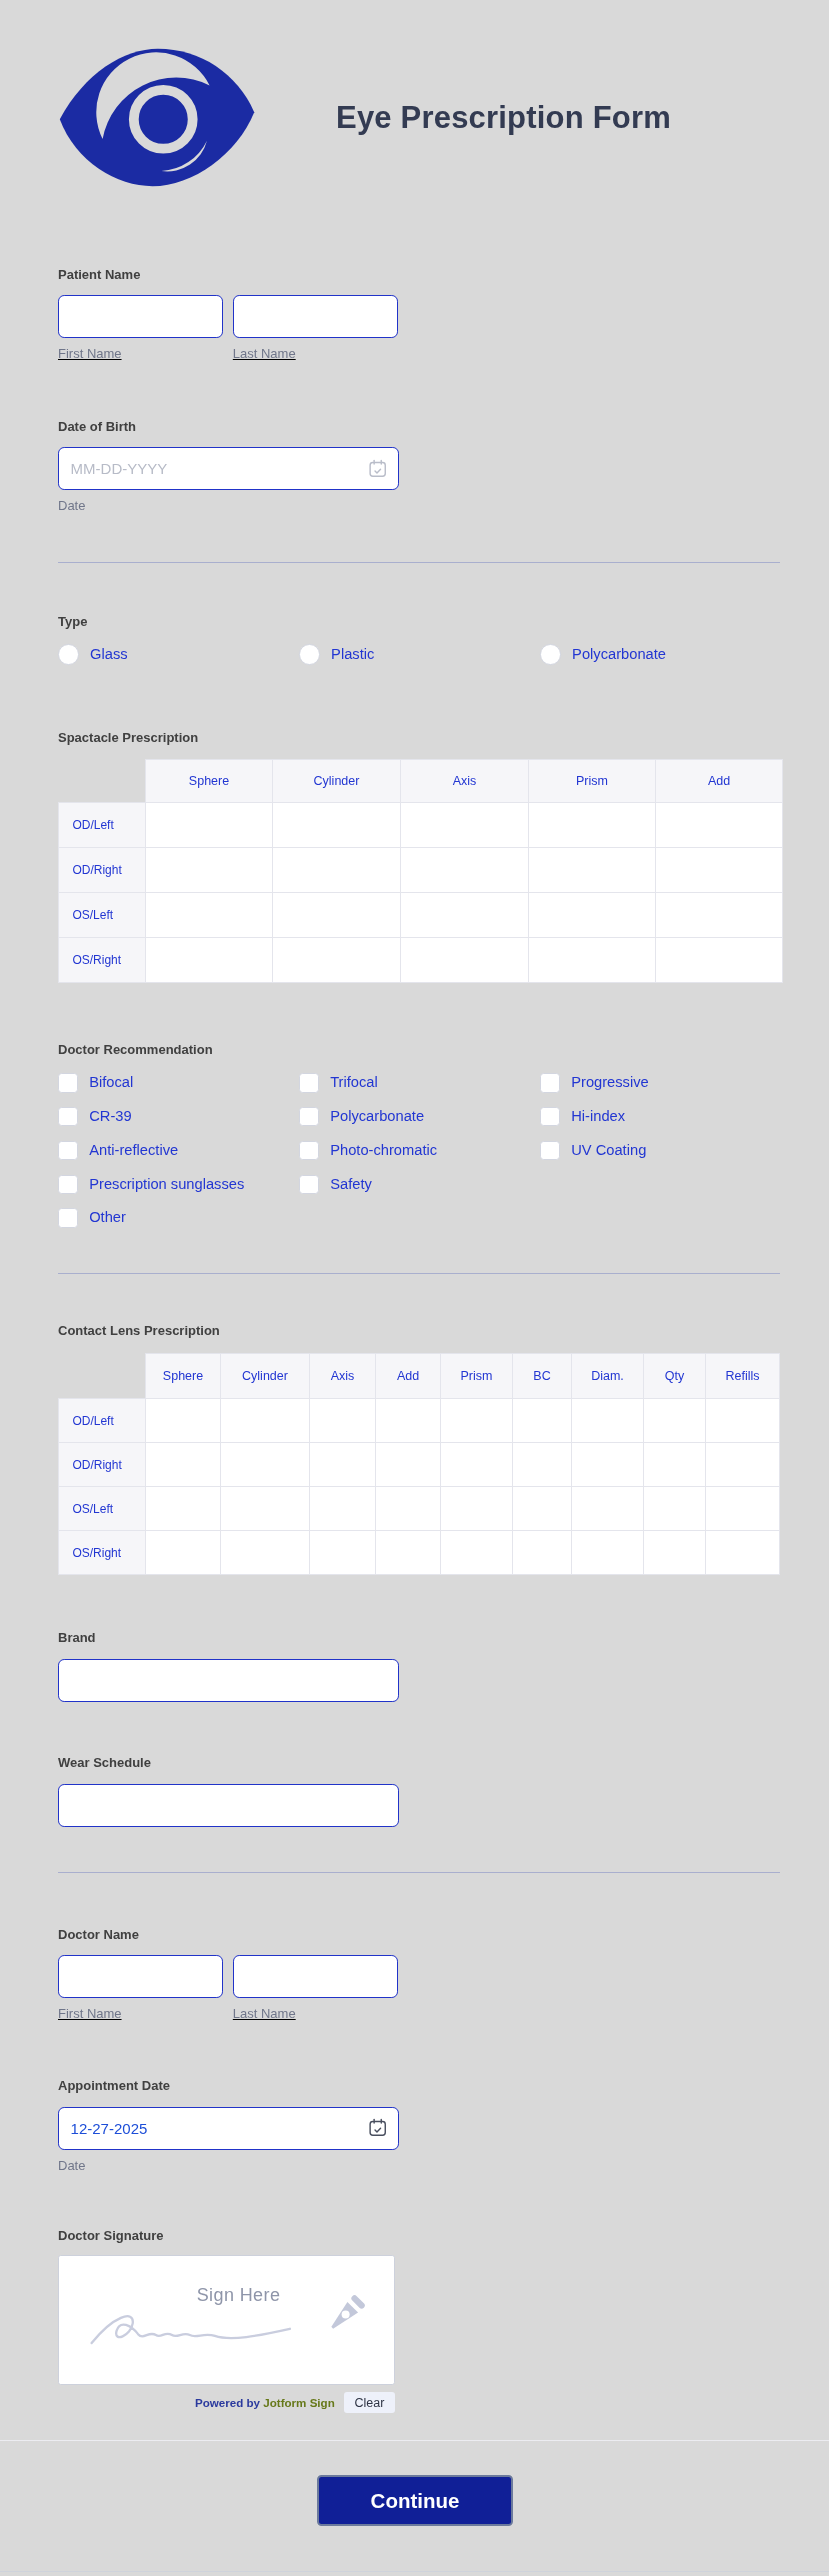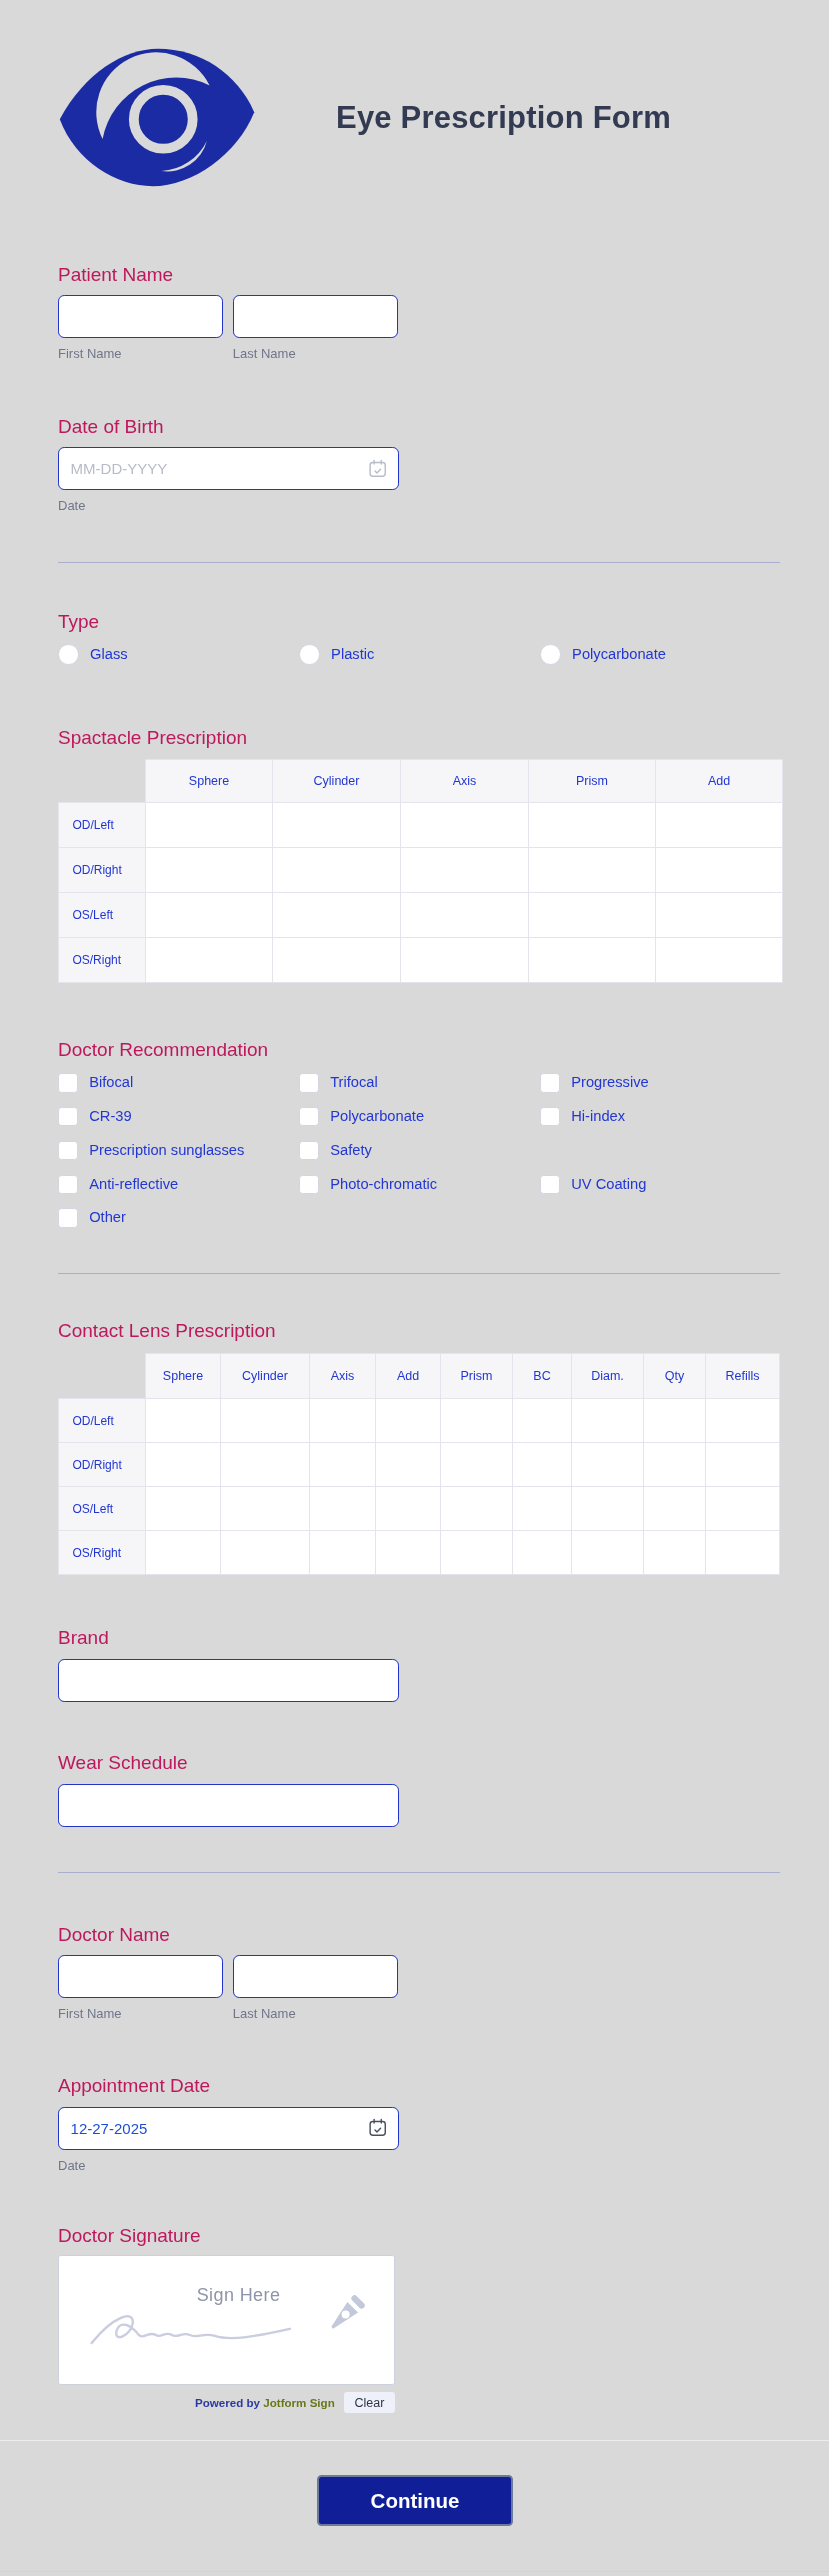--- a/index.html
+++ b/index.html
@@ -7,30 +7,30 @@
     width:830px;min-height:2576px;background:#d9d9d9;
     font-family:"Liberation Sans","DejaVu Sans",sans-serif;
     -webkit-font-smoothing:antialiased;box-sizing:border-box;
   }
   .page{padding:46px 49px 0 58px;}
   
   .header{display:flex;align-items:center;margin-bottom:75px;}
   .logo{width:198px;height:143px;flex:0 0 auto;}
   .form-title{font-size:31px;font-weight:bold;color:#333b52;margin-left:80px;letter-spacing:0.2px;}
   
-  .sec-label{font-size:19px;font-weight:normal;color:#be185d;line-height:21.4px;}
+  .sec-label{font-size:13px;font-weight:bold;color:#404040;line-height:21.4px;}
   .sub-label{font-size:13px;color:#70768a;margin-top:8px;line-height:15px;}
   .text-input{
     height:43px;background:#fff;border:0.9px solid #2133c9;border-radius:6.2px;
     font-family:inherit;font-size:15px;color:#1d4ed8;padding:0 11.6px;box-sizing:border-box;outline:none;
   }
   .text-input::placeholder{color:#b7bbc7;}
   .name-row{display:flex;gap:9.8px;margin-top:9.8px;}
   .name-row .text-input{width:165px;}
-  .name-subs{display:flex;gap:9.8px;}
+  .name-subs{display:flex;gap:9.8px;text-decoration:underline;}
   .name-subs .sub-label{width:165px;}
   .wide{width:341px;}
   .date-wrap{position:relative;width:341px;margin-top:9.8px;}
   .date-wrap .text-input{width:100%;padding-right:39px;}
   .cal-icon{position:absolute;right:10.7px;top:10.7px;width:21.4px;height:21.4px;pointer-events:auto;}
   .divider{border:none;border-top:0.9px solid #a9afce;width:722px;margin:0;}
   
   .opt-row{display:grid;grid-template-columns:241px 241px 1fr;align-items:center;}
   .opt{display:flex;align-items:center;gap:11.6px;cursor:pointer;}
   .rb{width:20.5px;height:20.5px;border-radius:50%;background:#fff;border:0.9px solid #d3d6e0;box-sizing:border-box;flex:0 0 auto;}
@@ -215,41 +215,41 @@
           <span class="opt-label">Polycarbonate</span>
         </div>
       <div class="opt">
           <span class="cb"></span>
           <span class="opt-label">Hi-index</span>
         </div>
     </div>
     <div class="opt-row">
       <div class="opt">
           <span class="cb"></span>
+          <span class="opt-label">Anti-reflective</span>
+        </div>
+      <div class="opt">
+          <span class="cb"></span>
+          <span class="opt-label">Photo-chromatic</span>
+        </div>
+      <div class="opt">
+          <span class="cb"></span>
+          <span class="opt-label">UV Coating</span>
+        </div>
+    </div>
+    <div class="opt-row">
+      <div class="opt">
+          <span class="cb"></span>
           <span class="opt-label">Prescription sunglasses</span>
         </div>
       <div class="opt">
           <span class="cb"></span>
           <span class="opt-label">Safety</span>
         </div>
       <div aria-hidden="true"></div>
-    </div>
-    <div class="opt-row">
-      <div class="opt">
-          <span class="cb"></span>
-          <span class="opt-label">Anti-reflective</span>
-        </div>
-      <div class="opt">
-          <span class="cb"></span>
-          <span class="opt-label">Photo-chromatic</span>
-        </div>
-      <div class="opt">
-          <span class="cb"></span>
-          <span class="opt-label">UV Coating</span>
-        </div>
     </div>
     <div class="opt-row">
       <div class="opt">
           <span class="cb"></span>
           <span class="opt-label">Other</span>
         </div>
     </div>
   </div>
 
   <hr class="divider mt-div2">

